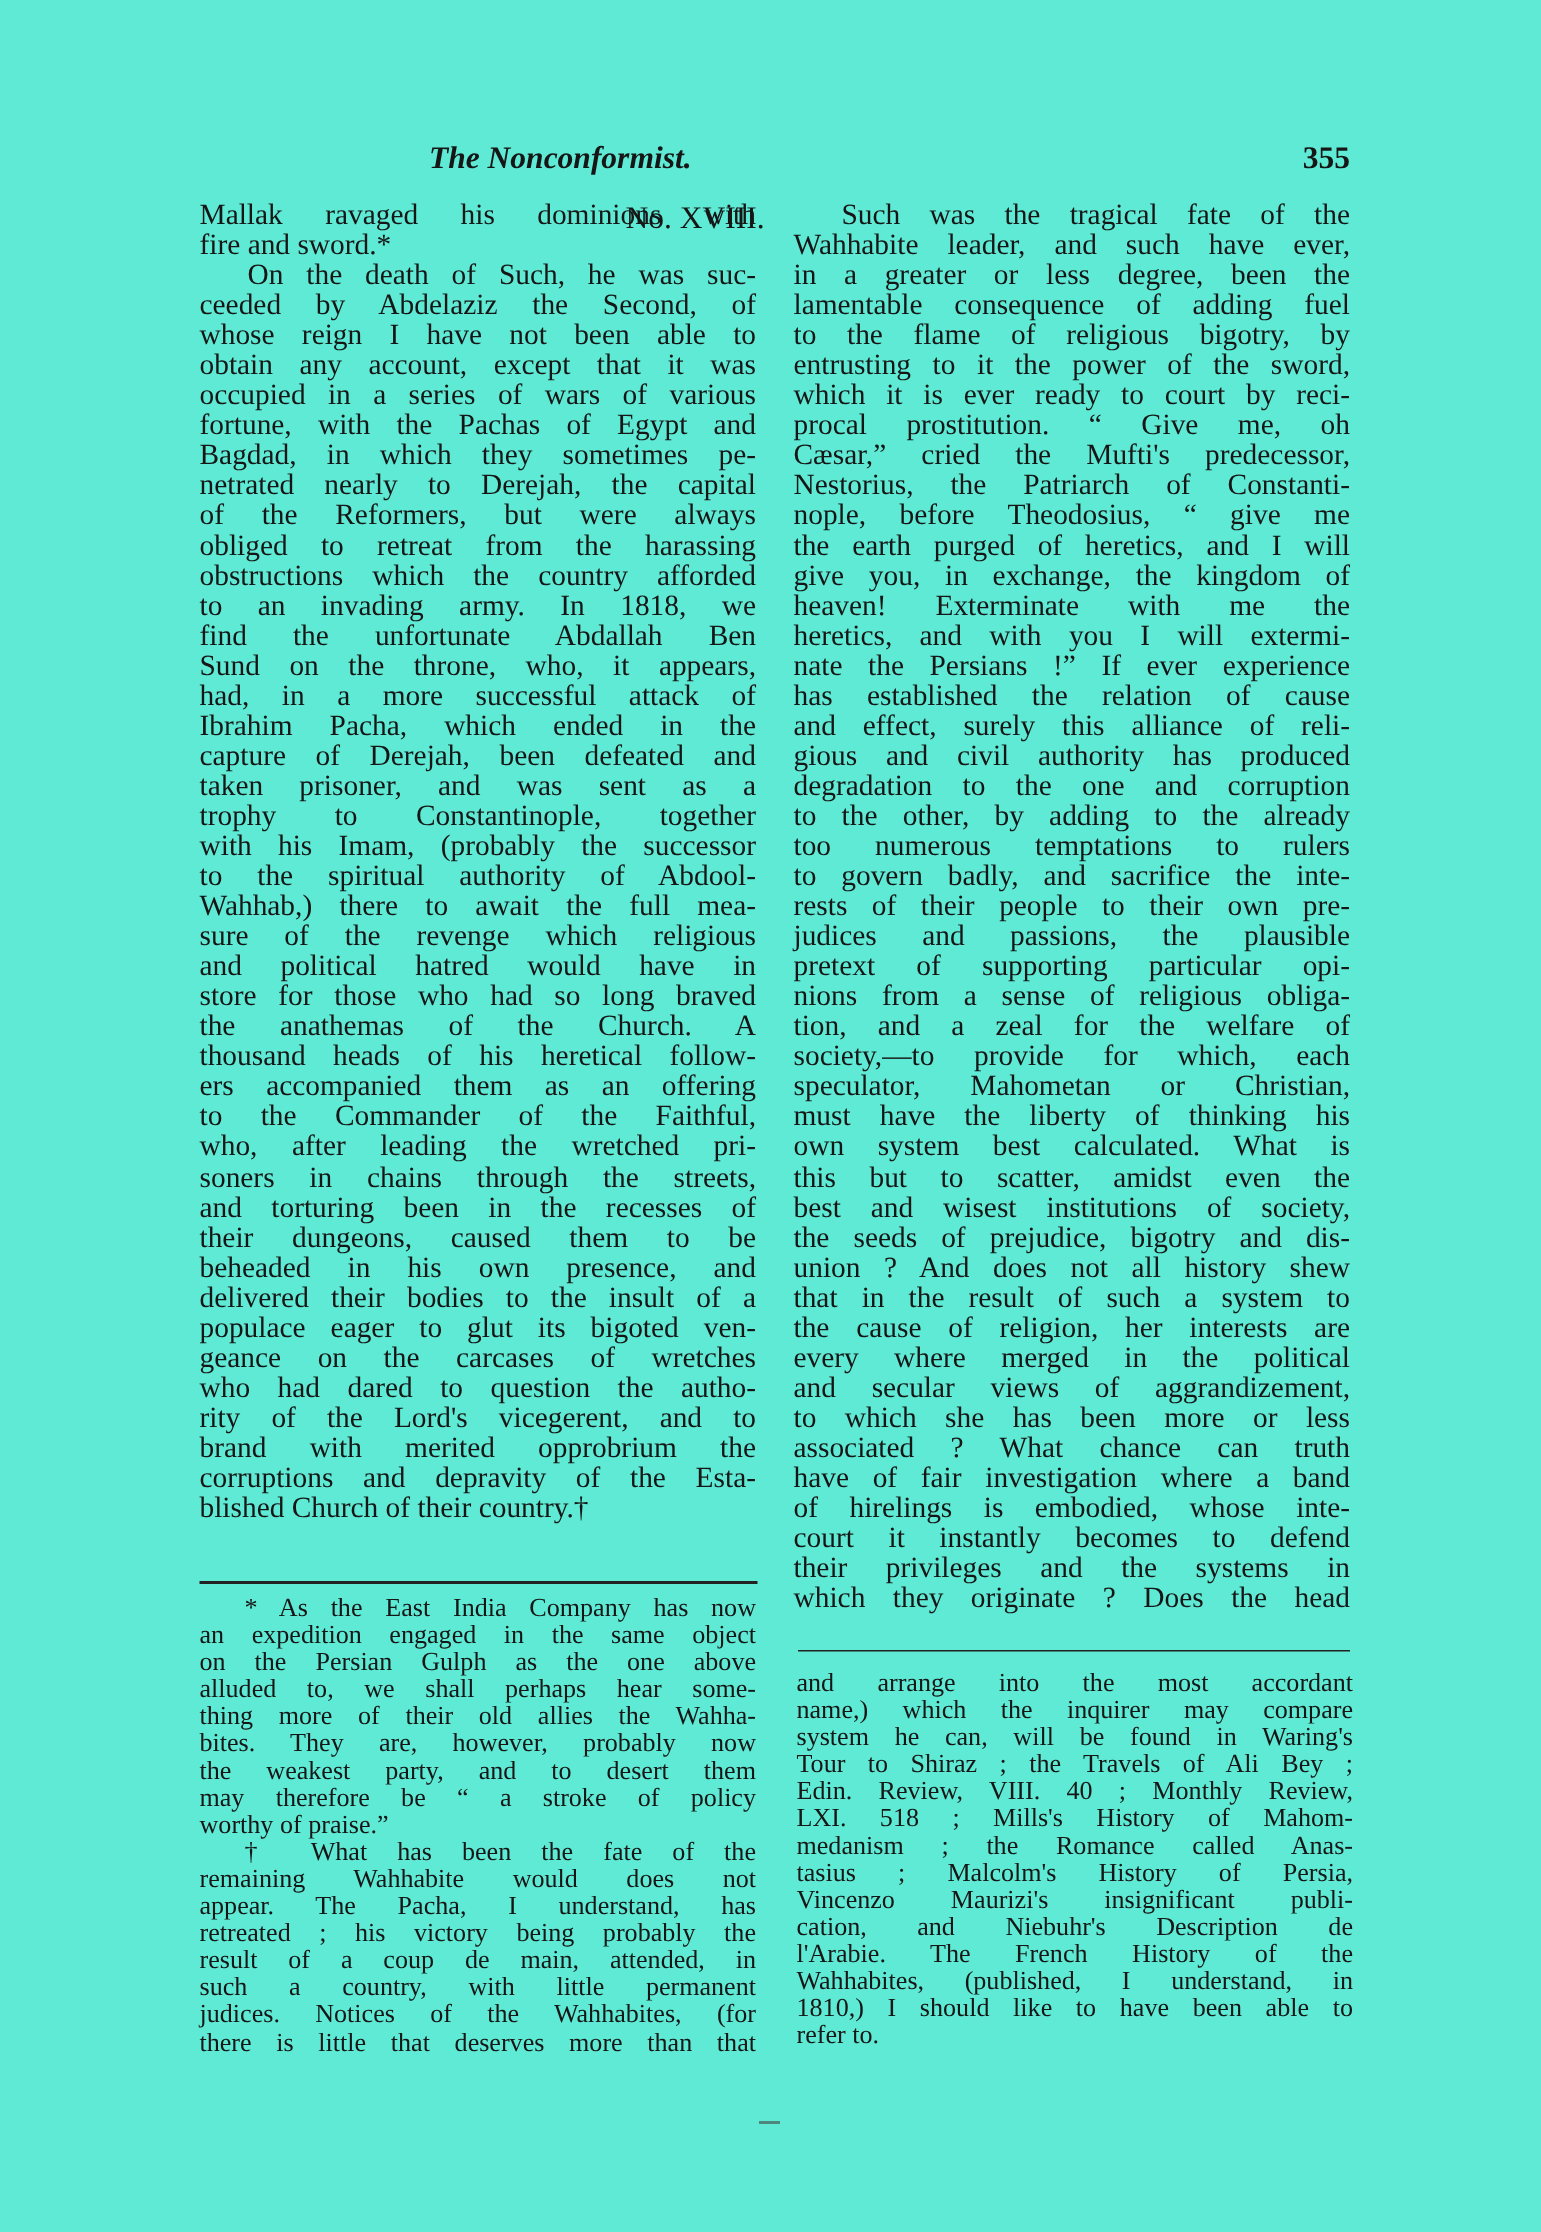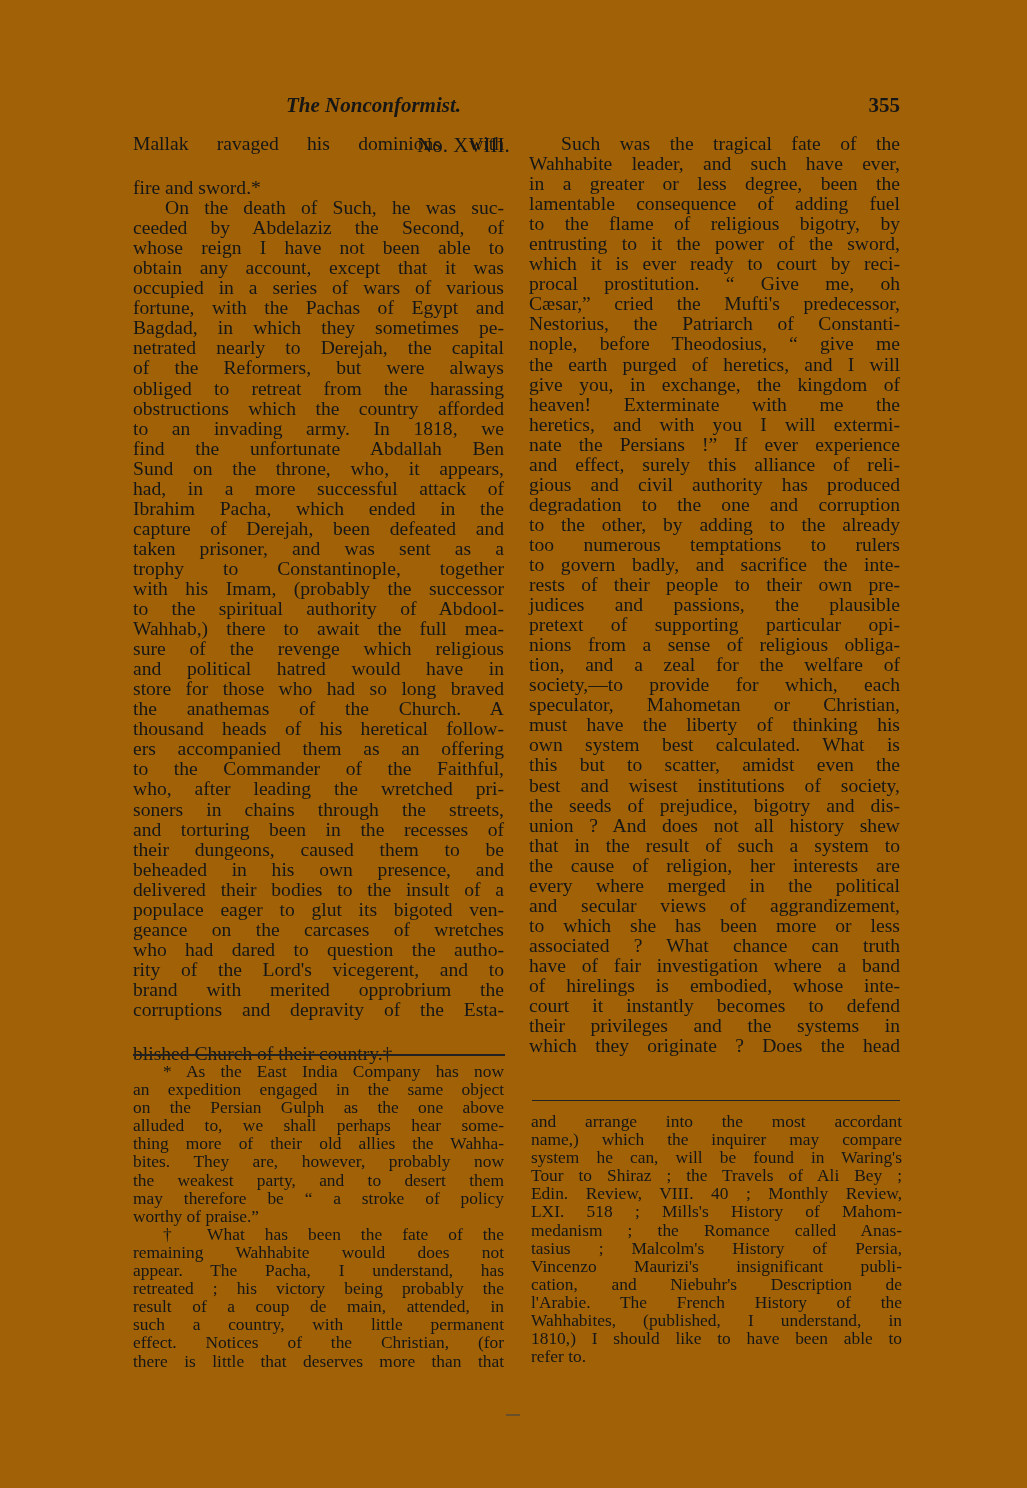--- a/index.html
+++ b/index.html
@@ -13,21 +13,21 @@
       position: relative;
       overflow: hidden;
       color: #161616;
       font-family: "DejaVu Serif", "Liberation Serif", serif;
     }
     .page {
       position: absolute;
       left: 0; top: 0;
       width: 1027px;
       height: 1488px;
-      background: #a16207;
+      background: #5eead4;
     }
     .running-head {
       position: absolute;
       left: 132px;
       top: 90px;
       width: 768px;
       height: 30px;
       font-family: "Liberation Serif", serif;
       font-size: 21px;
       line-height: 30px;
@@ -62,21 +62,20 @@
     .col-right { left: 529px; }
     .col .line {
       display: block;
       text-align: justify;
       text-align-last: justify;
       white-space: nowrap;
       height: 20.05px;
     }
     .col .line.last {
       text-align-last: left;
-      margin-top: 24px;
     }
     .col .line.indent { padding-left: 32px; }
     .rule {
       position: absolute;
       height: 0;
       border-top: 2px solid #222;
     }
     .rule-left { left: 133px; top: 1054px; width: 372px; }
     .rule-right { left: 532px; top: 1100px; width: 368px; border-top-width: 1.5px; }
     .foot {
@@ -172,20 +171,21 @@
       <span class="line">which it is ever ready to court by reci-</span>
       <span class="line">procal prostitution. “ Give me, oh</span>
       <span class="line">Cæsar,” cried the Mufti's predecessor,</span>
       <span class="line">Nestorius, the Patriarch of Constanti-</span>
       <span class="line">nople, before Theodosius, “ give me</span>
       <span class="line">the earth purged of heretics, and I will</span>
       <span class="line">give you, in exchange, the kingdom of</span>
       <span class="line">heaven! Exterminate with me the</span>
       <span class="line">heretics, and with you I will extermi-</span>
       <span class="line">nate the Persians !” If ever experience</span>
+      <span class="line">has established the relation of cause</span>
       <span class="line">and effect, surely this alliance of reli-</span>
       <span class="line">gious and civil authority has produced</span>
       <span class="line">degradation to the one and corruption</span>
       <span class="line">to the other, by adding to the already</span>
       <span class="line">too numerous temptations to rulers</span>
       <span class="line">to govern badly, and sacrifice the inte-</span>
       <span class="line">rests of their people to their own pre-</span>
       <span class="line">judices and passions, the plausible</span>
       <span class="line">pretext of supporting particular opi-</span>
       <span class="line">nions from a sense of religious obliga-</span>
@@ -223,21 +223,21 @@
       <span class="line">bites. They are, however, probably now</span>
       <span class="line">the weakest party, and to desert them</span>
       <span class="line">may therefore be “ a stroke of policy</span>
       <span class="line last">worthy of praise.”</span>
       <span class="line indent">† What has been the fate of the</span>
       <span class="line">remaining Wahhabite would does not</span>
       <span class="line">appear. The Pacha, I understand, has</span>
       <span class="line">retreated ; his victory being probably the</span>
       <span class="line">result of a coup de main, attended, in</span>
       <span class="line">such a country, with little permanent</span>
-      <span class="line">effect. Notices of the Christian, (for</span>
+      <span class="line">judices. Notices of the Wahhabites, (for</span>
       <span class="line">there is little that deserves more than that</span>
     </div>
   <div class="foot foot-right">
       <span class="line">and arrange into the most accordant</span>
       <span class="line">name,) which the inquirer may compare</span>
       <span class="line">system he can, will be found in Waring's</span>
       <span class="line">Tour to Shiraz ; the Travels of Ali Bey ;</span>
       <span class="line">Edin. Review, VIII. 40 ; Monthly Review,</span>
       <span class="line">LXI. 518 ; Mills's History of Mahom-</span>
       <span class="line">medanism ; the Romance called Anas-</span>

